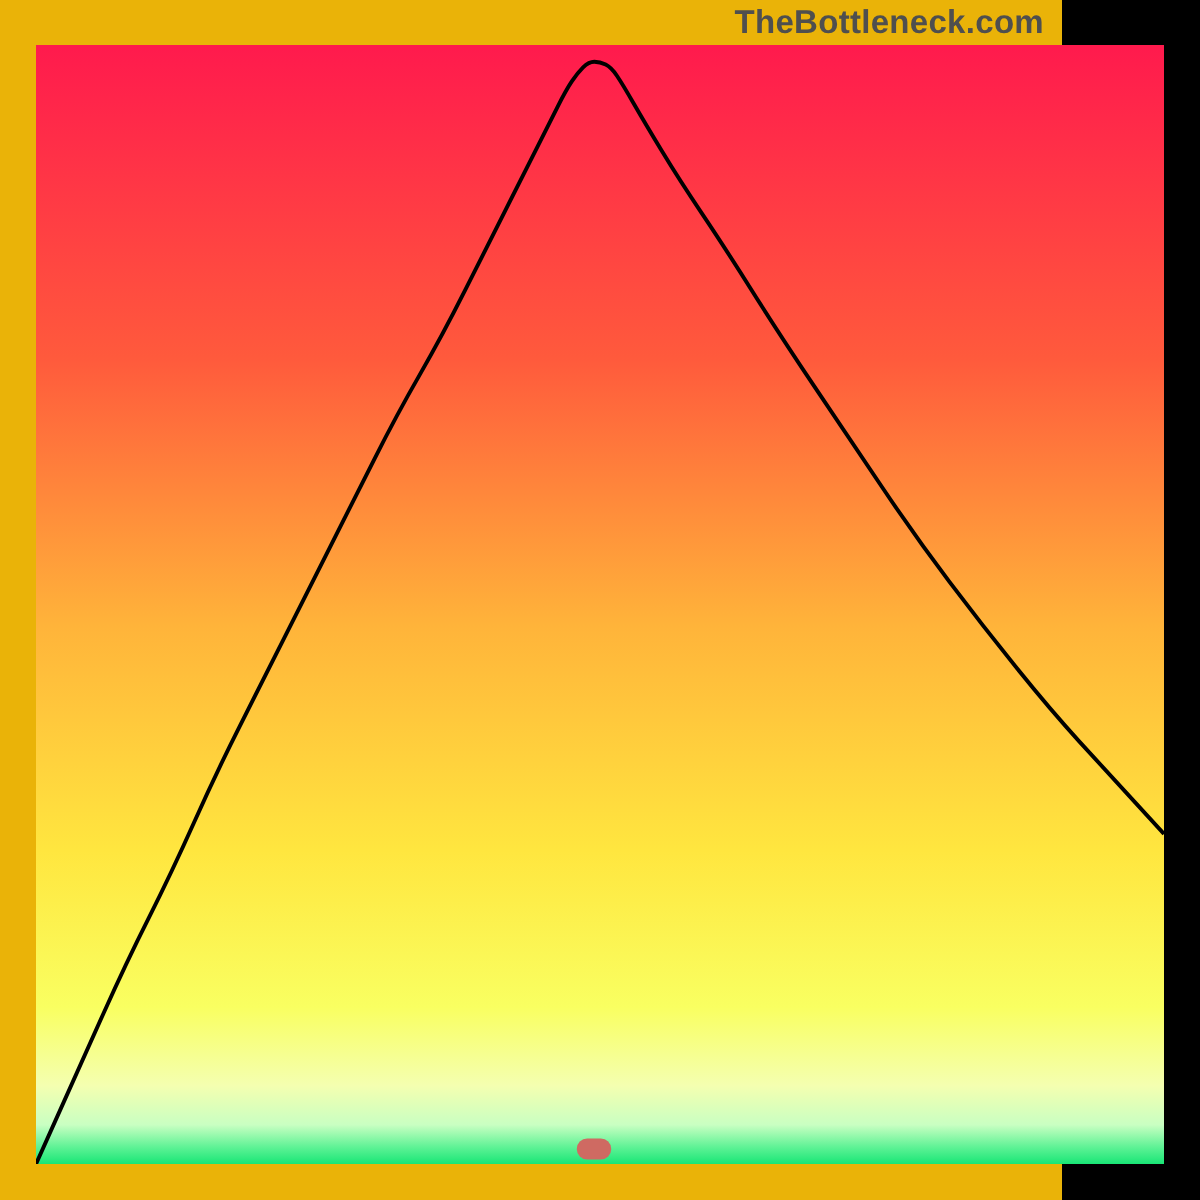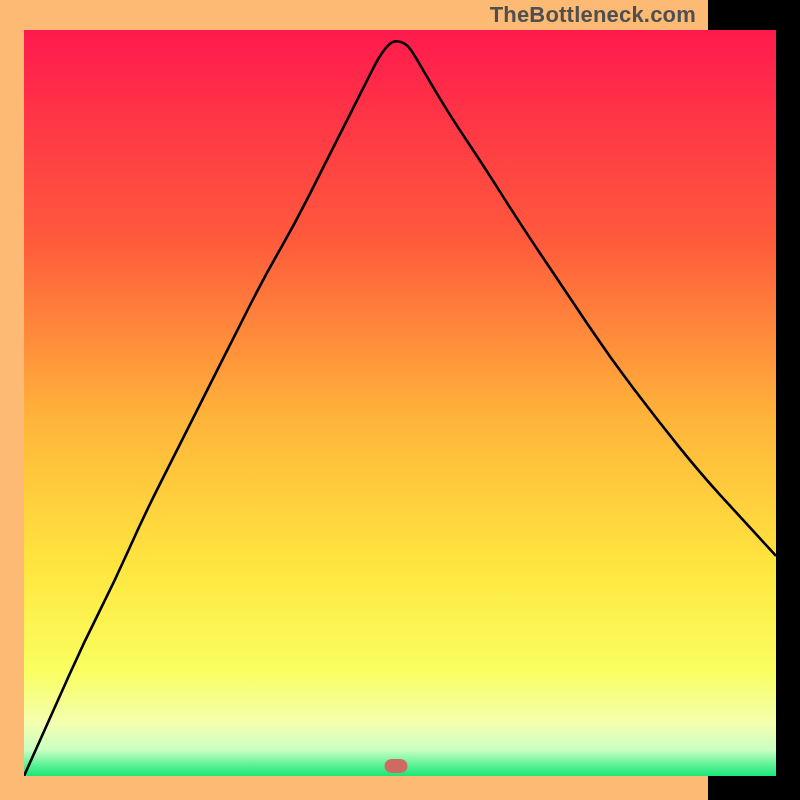--- a/index.html
+++ b/index.html
@@ -8,21 +8,21 @@
     width: 800px;
     height: 800px;
     background: #000;
     font-family: Arial, Helvetica, sans-serif;
     overflow: hidden;
   }
   .frame {
     position: relative;
     width: 708px;
     height: 800px;
-    background: #fdba74;
+    background: #eab308;
     text-decoration: underline;
   }
   .attribution {
     position: absolute;
     top: 2px;
     right: 12px;
     color: #4f4f4f;
     font-size: 22px;
     font-weight: 600;
     letter-spacing: 0.2px;

